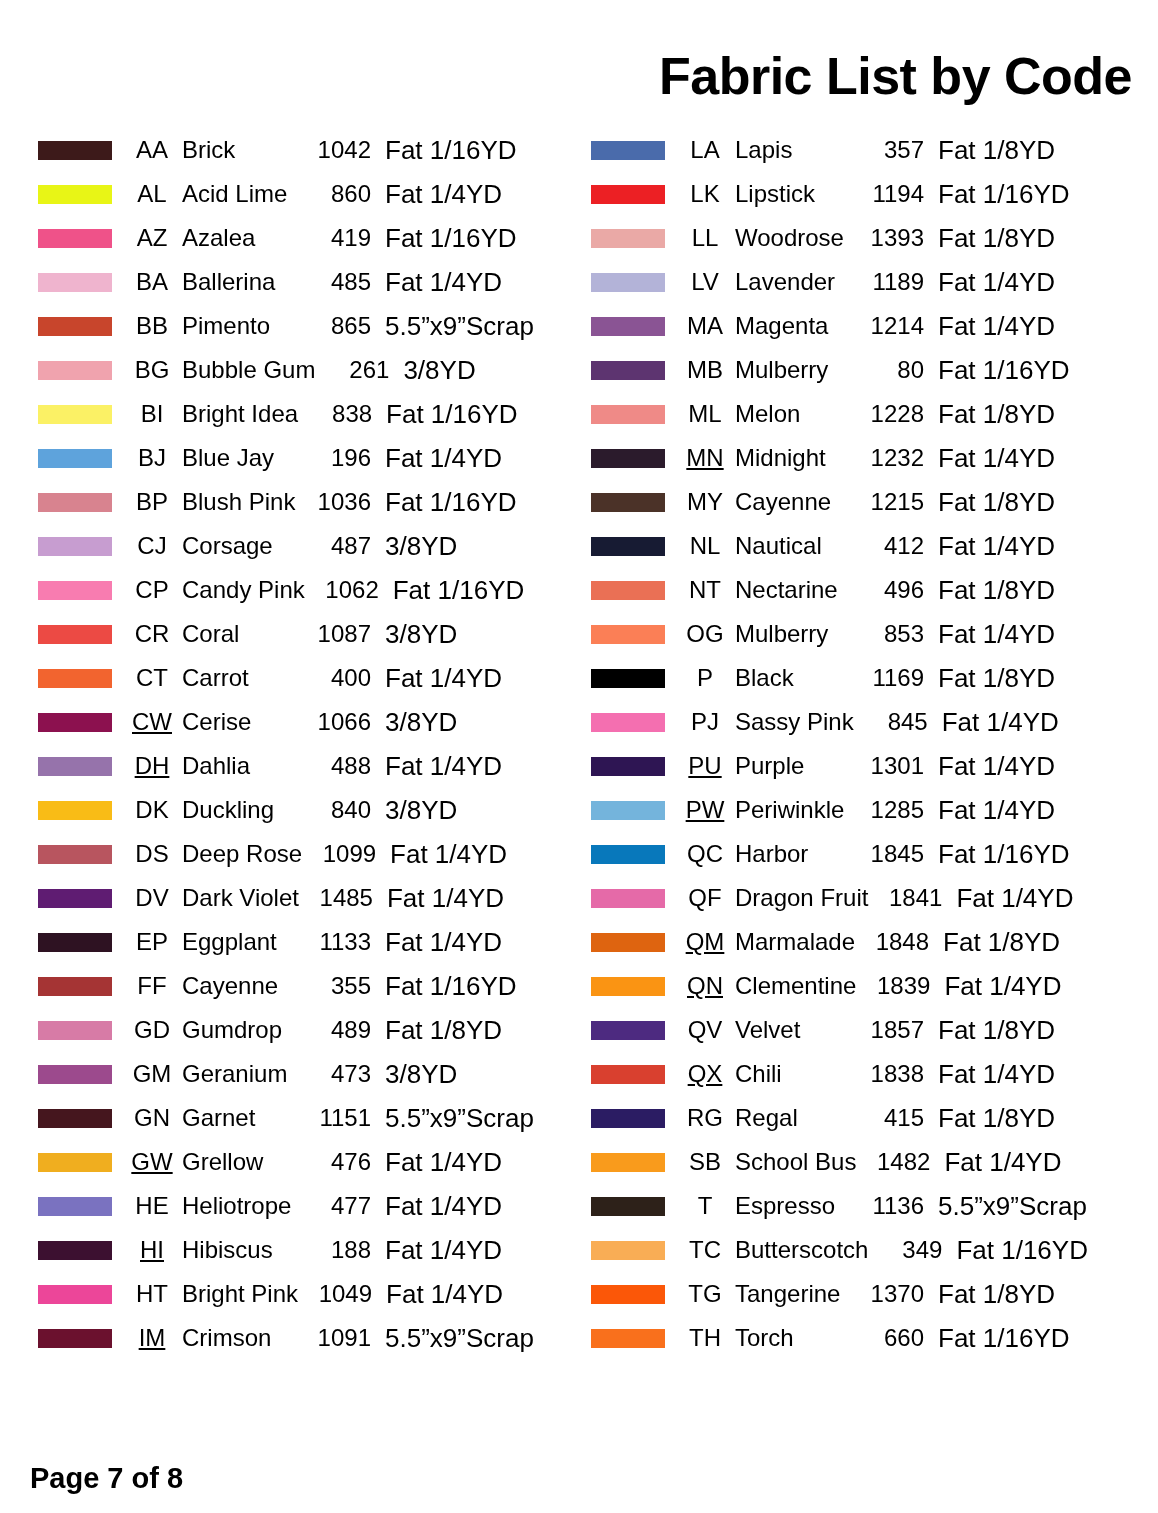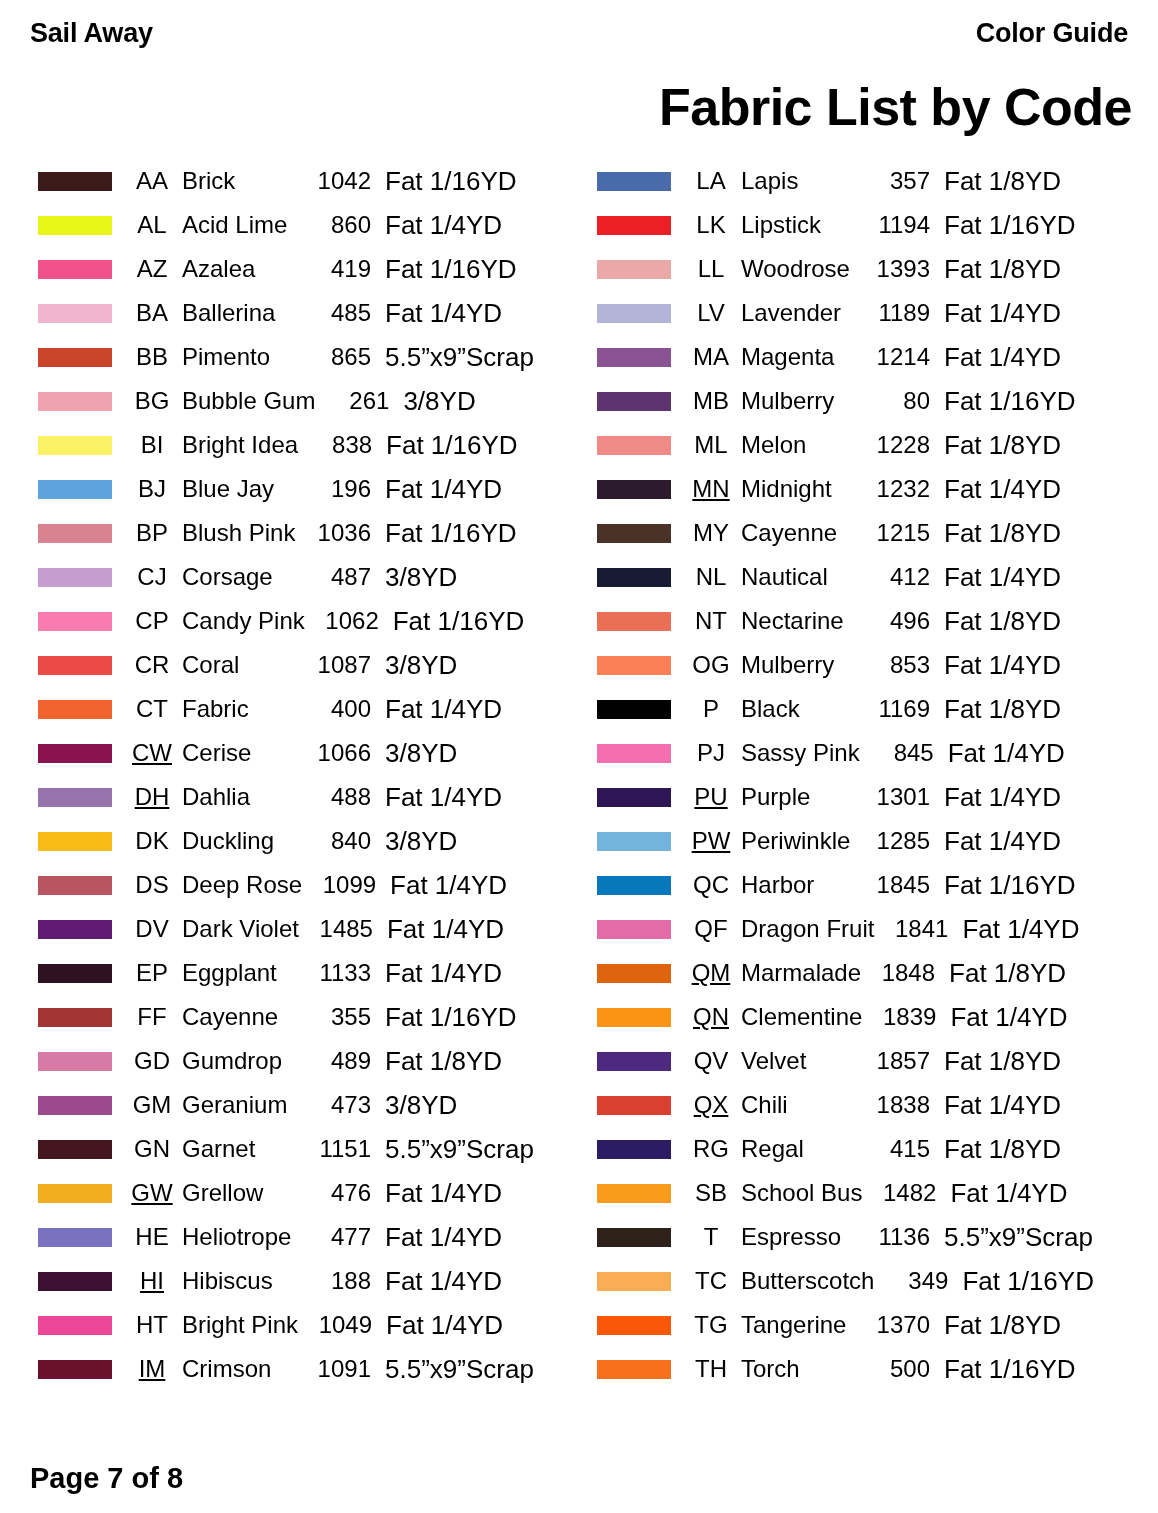--- a/index.html
+++ b/index.html
@@ -36,21 +36,21 @@
     text-align: right;
     font-size: 52px;
     font-weight: bold;
     margin-top: 28px;
     margin-bottom: 22px;
     letter-spacing: -0.5px;
   }
   .columns {
     display: flex;
     flex: 1 1 auto;
-    gap: 6px;
+    gap: 0px;
   }
   .col {
     width: 50%;
     display: flex;
     flex-direction: column;
   }
   .row {
     display: flex;
     align-items: center;
     height: 44px;
@@ -102,24 +102,20 @@
     font-weight: bold;
     padding: 0 4px;
     margin-top: 14px;
   }
 </style>
 </head>
 <body>
 
 <div class="page">
 
-  <div class="header">
-    <div>Sail Away</div>
-    <div>Color Guide</div>
-  </div>
 
   <div class="title">Fabric List by Code</div>
 
   <div class="columns">
     <div class="col col-left">
         <div class="row">
           <div class="swatch" style="background: rgb(61, 26, 26);"></div>
           <div class="code">AA</div>
           <div class="name">Brick</div>
           <div class="num">1042</div>
@@ -198,21 +194,21 @@
         <div class="row">
           <div class="swatch" style="background: rgb(236, 74, 68);"></div>
           <div class="code">CR</div>
           <div class="name">Coral</div>
           <div class="num">1087</div>
           <div class="cut">3/8YD</div>
         </div>
         <div class="row">
           <div class="swatch" style="background: rgb(242, 100, 47);"></div>
           <div class="code">CT</div>
-          <div class="name">Fabric</div>
+          <div class="name">Carrot</div>
           <div class="num">400</div>
           <div class="cut">Fat 1/4YD</div>
         </div>
         <div class="row">
           <div class="swatch" style="background: rgb(140, 17, 79);"></div>
           <div class="code underline">CW</div>
           <div class="name">Cerise</div>
           <div class="num">1066</div>
           <div class="cut">3/8YD</div>
         </div>
@@ -502,21 +498,21 @@
           <div class="swatch" style="background: rgb(251, 87, 8);"></div>
           <div class="code">TG</div>
           <div class="name">Tangerine</div>
           <div class="num">1370</div>
           <div class="cut">Fat 1/8YD</div>
         </div>
         <div class="row">
           <div class="swatch" style="background: rgb(249, 112, 28);"></div>
           <div class="code">TH</div>
           <div class="name">Torch</div>
-          <div class="num">500</div>
+          <div class="num">660</div>
           <div class="cut">Fat 1/16YD</div>
         </div>
       </div>
   </div>
 
   <div class="footer">
     <div>Page 7 of 8</div>
   </div>
 
 </div>

